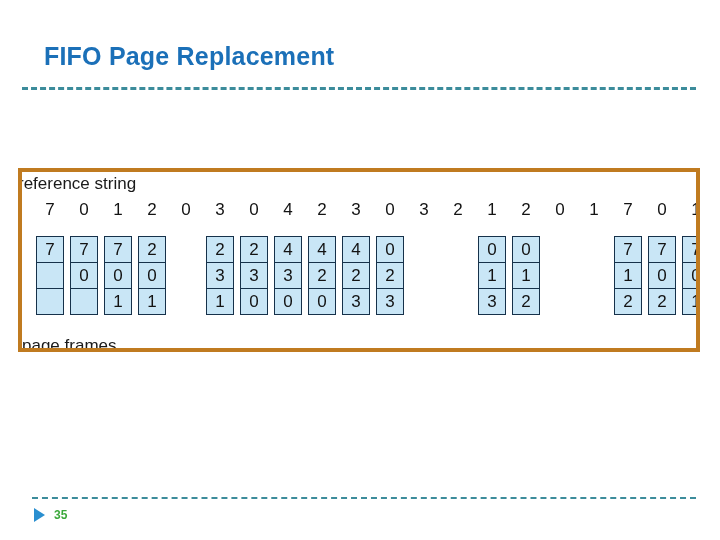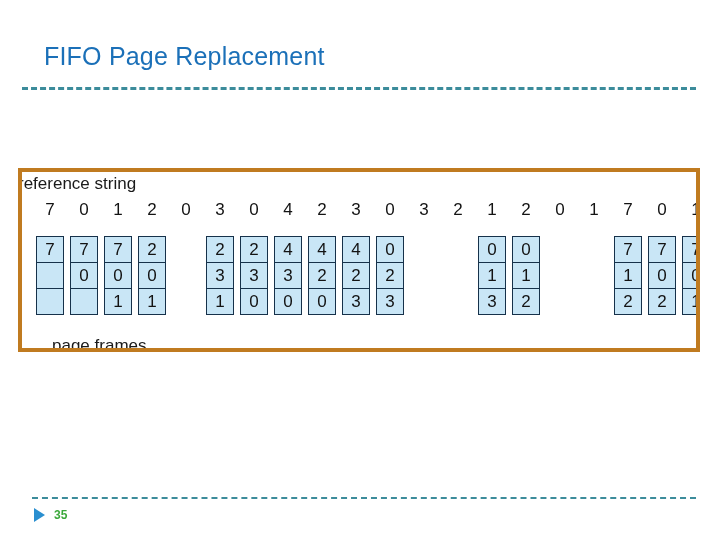--- a/index.html
+++ b/index.html
@@ -14,21 +14,21 @@
     overflow: hidden;
     position: relative;
   }
 
   
   #slide-title {
     position: absolute;
     left: 44px;
     top: 42px;
     font-size: 25px;
-    font-weight: normal;
+    font-weight: bold;
     color: #1B70B8;
     letter-spacing: 0.2px;
     white-space: nowrap;
   }
 
   #title-divider {
     position: absolute;
     left: 22px;
     top: 87px;
     width: 674px;
@@ -54,21 +54,21 @@
     left: -4px;
     top: 2px;
     font-size: 17px;
     color: #1a1a1a;
     white-space: nowrap;
     font-family: "Liberation Sans", sans-serif;
   }
 
   #page-frames-label {
     position: absolute;
-    left: 30px;
+    left: 0;
     top: 164px;
     font-size: 17px;
     color: #1a1a1a;
     white-space: nowrap;
     font-family: "Liberation Sans", sans-serif;
   }
 
   
   #reference-string-row {
     position: absolute;

